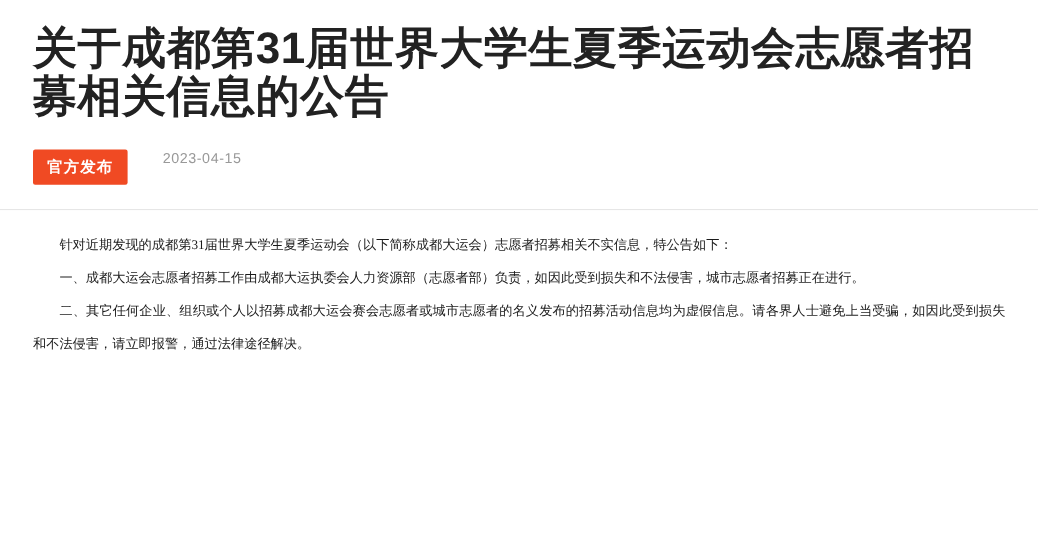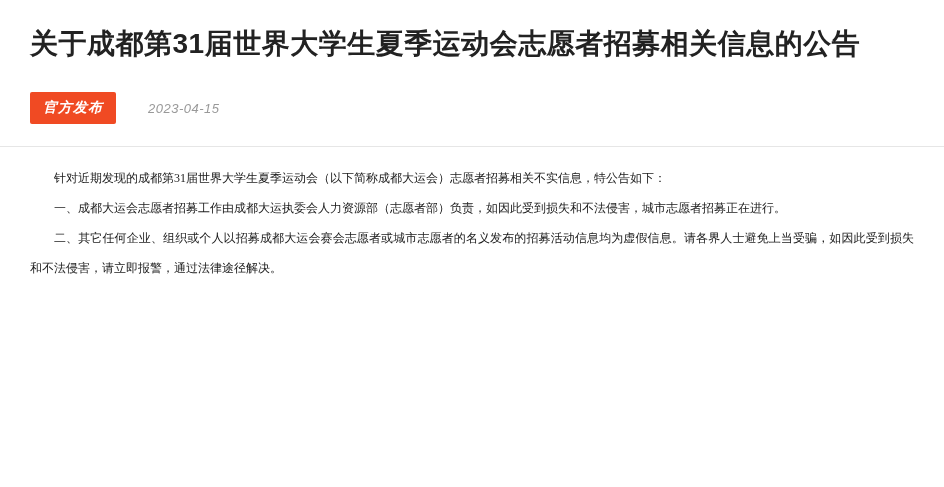--- a/index.html
+++ b/index.html
@@ -19,30 +19,28 @@
     height: 487px;
     box-sizing: border-box;
     padding: 0;
     background: #ffffff;
   }
   .title {
     margin: 0;
     padding: 22px 40px 0 30px;
     font-family: "Liberation Sans", sans-serif;
     font-weight: bold;
-    font-size: 28px;
+    font-size: 40px;
     line-height: 44px;
     color: #222222;
     letter-spacing: 0.5px;
   }
   .meta-row {
     display: flex;
-    align-items: center;
     padding: 26px 45px 0 30px;
-    font-style: italic;
   }
   .badge {
     display: inline-flex;
     align-items: center;
     justify-content: center;
     background: #f04a23;
     color: #ffffff;
     font-size: 14px;
     font-weight: bold;
     padding: 7px 13px;

